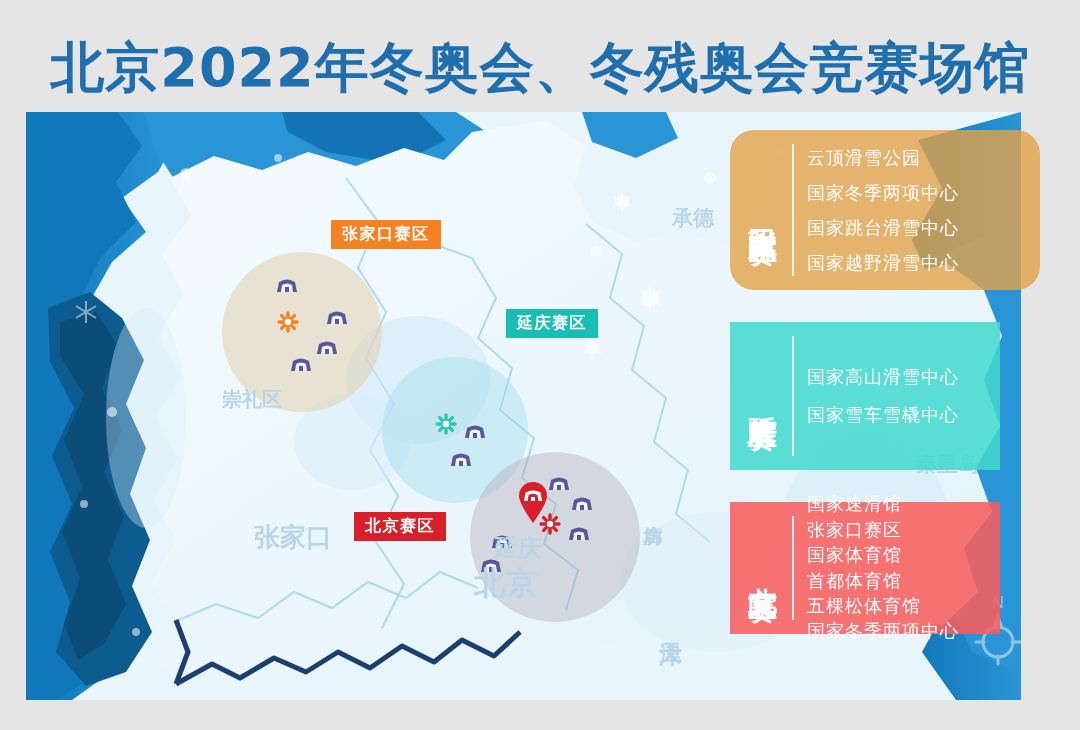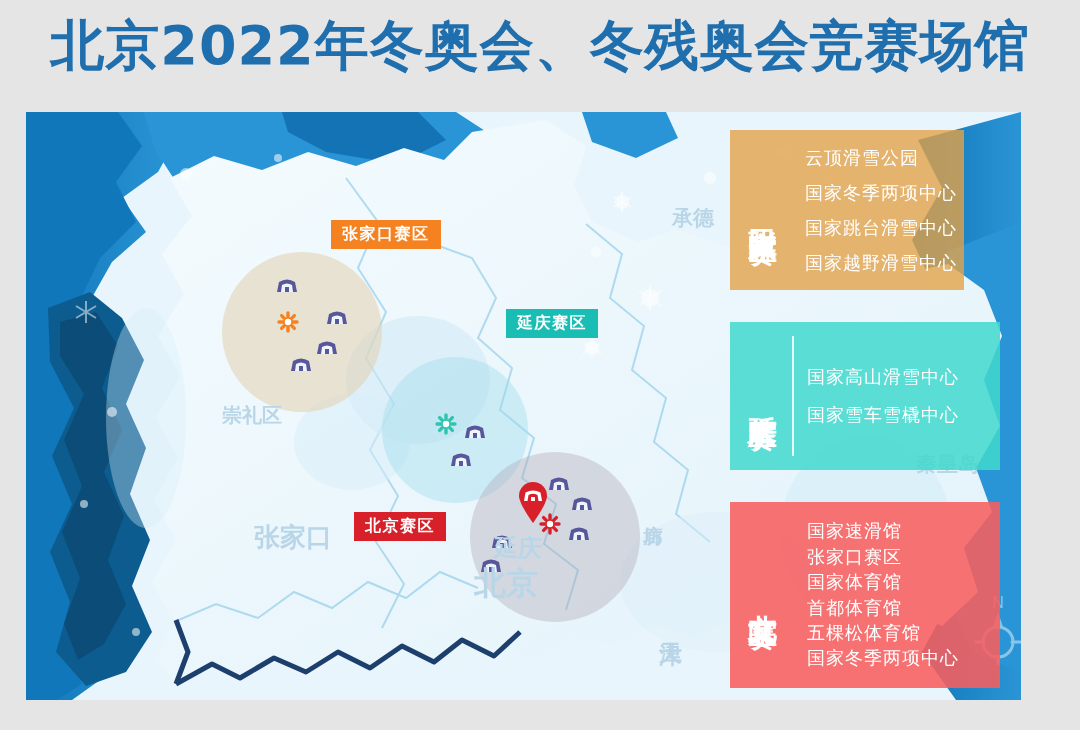--- a/index.html
+++ b/index.html
@@ -7,21 +7,21 @@
     width: 1080px; height: 730px;
     background: #e5e5e5;
     font-family: "Liberation Sans", "DejaVu Sans", sans-serif;
     overflow: hidden;
   }
   #root { position: relative; width: 1080px; height: 730px; }
 
   
   .title-bar {
     position: absolute; left: 0; top: 10px; width: 1080px; height: 95px;
-    display: flex; align-items: flex-start; justify-content: center;
+    display: flex; align-items: flex-end; justify-content: center;
   }
   .title-text {
     font-size: 54px; font-weight: 700; letter-spacing: 1px;
     color: #1f6fae; white-space: nowrap;
     font-family: "DejaVu Sans", "Liberation Sans", sans-serif;
   }
 
   
   .map {
     position: absolute; left: 26px; top: 112px; width: 995px; height: 588px;
@@ -68,26 +68,26 @@
 
   
   .compass { position: absolute; left: 938px; top: 478px; width: 68px; height: 82px; opacity: .45; }
   .compass svg { width: 100%; height: 100%; display: block; }
 
   
   .panel {
     position: absolute; display: flex; align-items: stretch;
     padding: 10px 14px 10px 10px;
   }
-  .panel-zjk { left: 730px; top: 130px;  width: 234px; height: 160px;
-               background: rgba(226,162,73,.80); }
+  .panel-zjk { left: 730px; top: 130px;  width: 310px; height: 160px;
+               background: rgba(226,162,73,.80); border-radius: 24px; }
   .panel-yq  { left: 730px; top: 322px;  width: 270px; height: 148px;
                background: rgba(65,216,205,.85); }
-  .panel-bj  { left: 730px; top: 502px;  width: 270px; height: 186px;
-               background: rgba(248,94,94,.88); align-items: center; }
+  .panel-bj  { left: 730px; top: 502px;  width: 270px; height: 132px;
+               background: rgba(248,94,94,.88); }
 
   .panel-title {
     writing-mode: vertical-rl; text-orientation: upright;
     color: #fff; font-size: 29px; font-weight: 700; letter-spacing: 2px;
     display: flex; align-items: center; justify-content: center;
     width: 46px; padding: 2px 0;
     font-family: "DejaVu Sans", "Liberation Sans", sans-serif;
   }
   .panel-rule { width: 2px; background: rgba(255,255,255,.85); margin: 4px 13px 4px 6px; }
   .panel-list {
@@ -328,21 +328,21 @@
           <path d="M12,3 L12,21 M3,12 L21,12 M5.6,5.6 L18.4,18.4 M18.4,5.6 L5.6,18.4"></path>
           </g>
         <circle cx="12" cy="12" r="3.2" fill="#ffffff"></circle>
       </svg>
     </div>
 
     <div class="zone-badge badge-zjk">张家口赛区</div>
     <div class="zone-badge badge-yq">延庆赛区</div>
     <div class="zone-badge badge-bj">北京赛区</div>
 
-    <div class="place" style="left:196px;top:290px;font-size:20px">崇礼区</div>
+    <div class="place" style="left:196px;top:274px;font-size:20px">崇礼区</div>
     <div class="place" style="left:228px;top:408px;font-size:26px">张家口</div>
     <div class="place" style="left:468px;top:420px;font-size:24px">延庆</div>
     <div class="place" style="left:448px;top:450px;font-size:32px">北京</div>
     <div class="place" style="left:646px;top:92px;font-size:21px">承德</div>
     <div class="place vertical" style="left:615px;top:398px;font-size:19px">廊坊</div>
     <div class="place vertical" style="left:630px;top:512px;font-size:23px">天津</div>
     <div class="place" style="left:890px;top:338px;font-size:21px">秦皇岛</div>
 
     <div class="compass">
       <svg viewBox="0 0 68 82">

